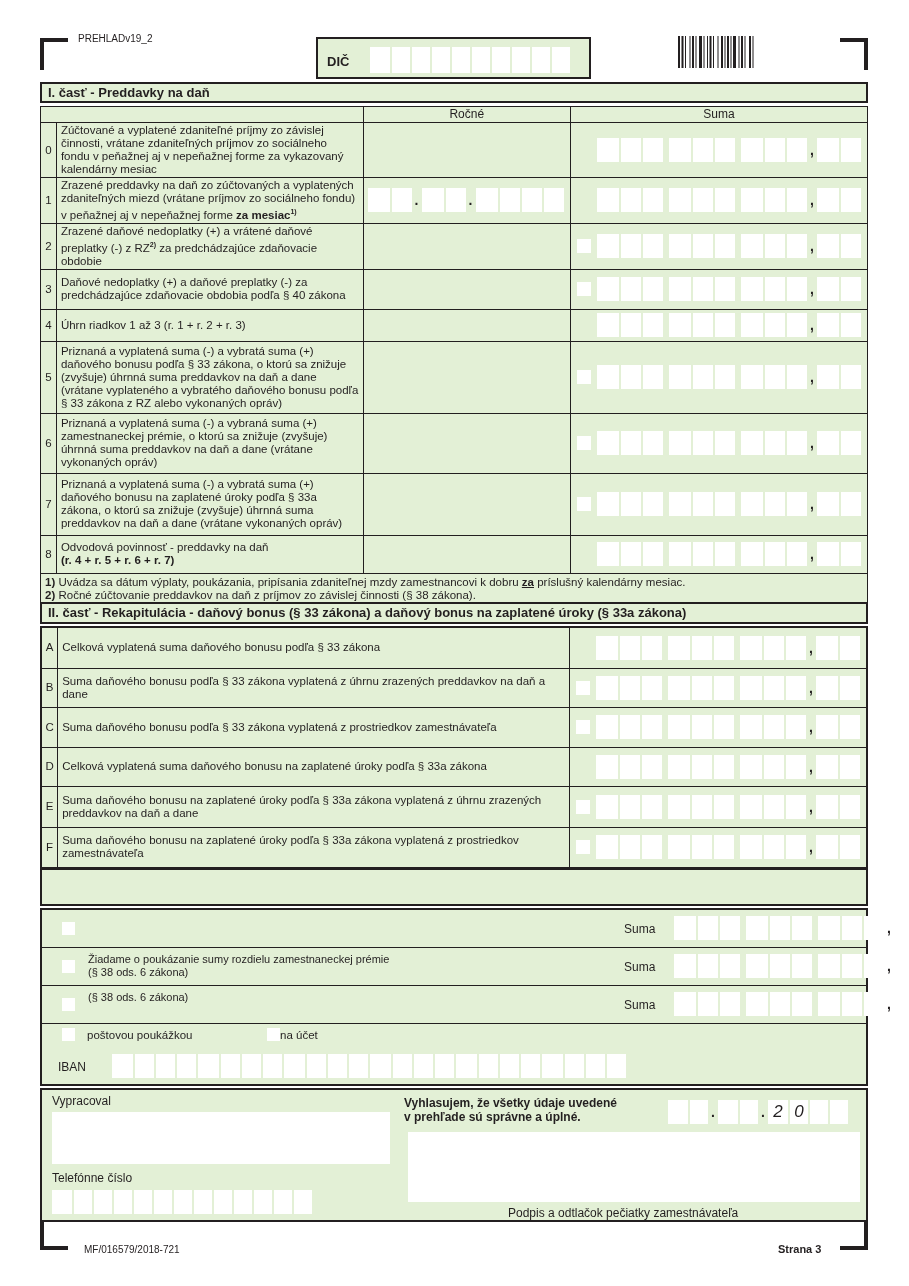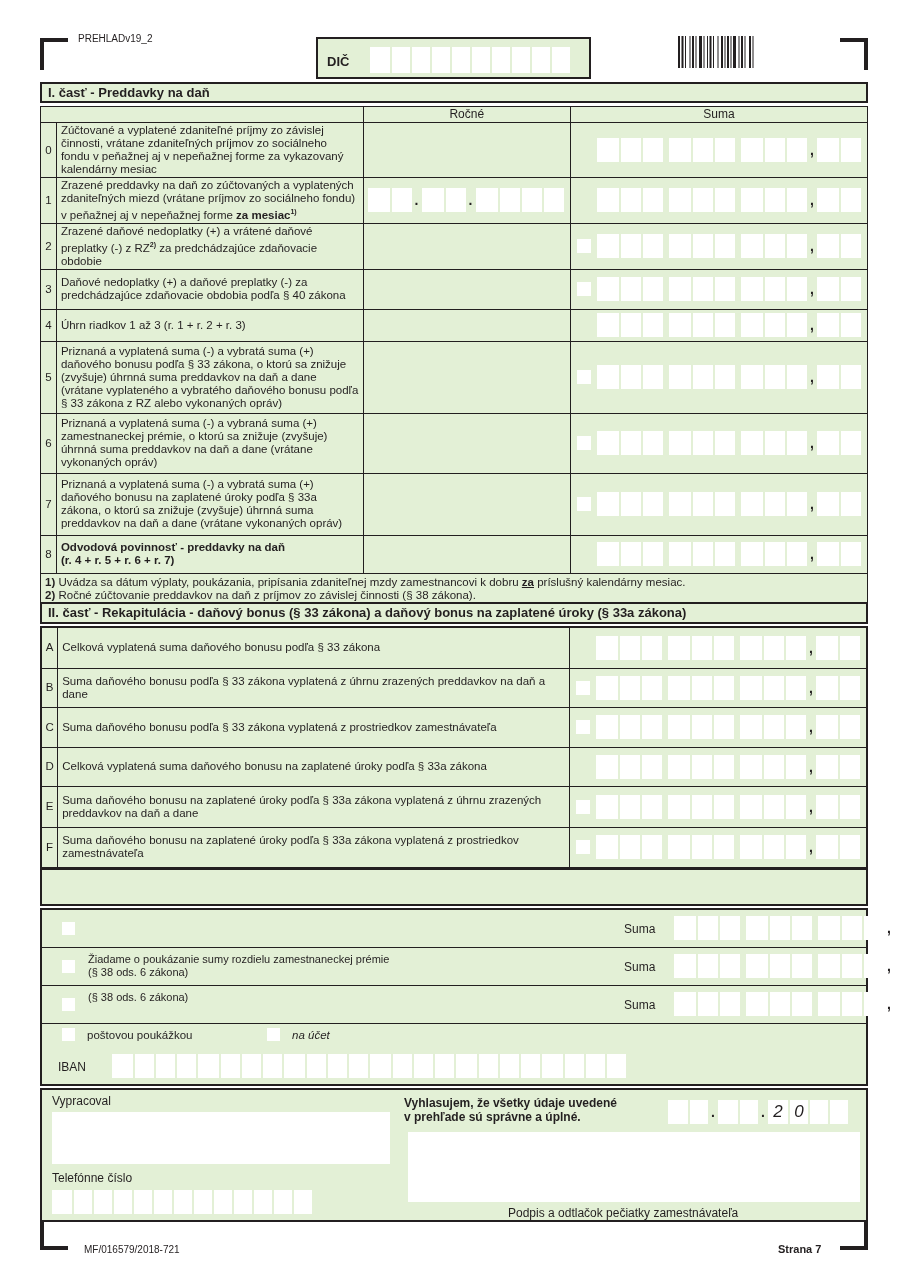--- a/index.html
+++ b/index.html
@@ -352,21 +352,21 @@
             <div class="sep">,</div>
             <div class="grp" style="margin-right: 0px;">
               <div class="cell" style="width: 22px; height: 24px;"></div>
               <div class="cell" style="width: 22px; height: 24px;"></div>
             </div>
           </div>
         </td>
       </tr>
       <tr style="height: 38px;">
         <td class="num">8</td>
-        <td><span style="font-weight: bold;">Odvodová povinnosť - preddavky na daň</span><br><b>(r. 4 + r. 5 + r. 6 + r. 7)</b></td>
+        <td><span style="font-weight: normal;">Odvodová povinnosť - preddavky na daň</span><br><b>(r. 4 + r. 5 + r. 6 + r. 7)</b></td>
         <td style="padding: 0px 4px;"></td>
         <td style="padding: 0px 6px;">
           <div class="cells" style="justify-content: flex-end;">
             <div class="grp">
               <div class="cell" style="width: 22px; height: 24px;"></div>
               <div class="cell" style="width: 22px; height: 24px;"></div>
               <div class="cell" style="width: 22px; height: 24px;"></div>
             </div>
             <div class="grp">
               <div class="cell" style="width: 22px; height: 24px;"></div>
@@ -672,21 +672,21 @@
               <div class="cell" style="width: 22px; height: 24px;"></div>
             </div>
           </div>
         </div>
       </div>
     </div>
   <div class="abs" style="left:20px;top:118px;font-size:11.5px;display:flex;align-items:center;">
     <span class="chk"></span>
     <span style="margin-left:12px;width:180px;">poštovou poukážkou</span>
     <span class="chk"></span>
-    <span style="margin-left:12px;font-style:italic;">na účet</span>
+    <span style="margin-left:0;">na účet</span>
   </div>
   <div class="abs" style="left:16px;top:150px;font-size:12px;">IBAN</div>
   <div class="abs cells" id="iban-cells" style="left:70px;top:144px;">
       <div class="grp" style="margin-right: 2px;">
         <div class="cell" style="width: 21px; height: 24px;"></div>
         <div class="cell" style="width: 21px; height: 24px;"></div>
         <div class="cell" style="width: 21px; height: 24px;"></div>
         <div class="cell" style="width: 21px; height: 24px;"></div>
       </div>
       <div class="grp" style="margin-right: 2px;">
@@ -764,13 +764,13 @@
         <div class="cell" style="width: 20px; height: 24px; font-style: italic; font-size: 17px; text-align: center; line-height: 24px;">0</div>
         <div class="cell" style="width: 20px; height: 24px;"></div>
         <div class="cell" style="width: 20px; height: 24px;"></div>
       </div>
     </div>
   <div class="box" style="left:366px;top:42px;width:452px;height:70px;"></div>
   <div class="abs" style="left:466px;top:116px;font-size:12px;">Podpis a odtlačok pečiatky zamestnávateľa</div>
 </div>
 
 <div class="abs small" style="left:84px;top:1244px;">MF/016579/2018-721</div>
-<div class="abs" style="left:778px;top:1243px;font-size:11px;font-weight:bold;">Strana 7</div>
+<div class="abs" style="left:778px;top:1243px;font-size:11px;font-weight:bold;">Strana 3</div>
 
 </body></html>

